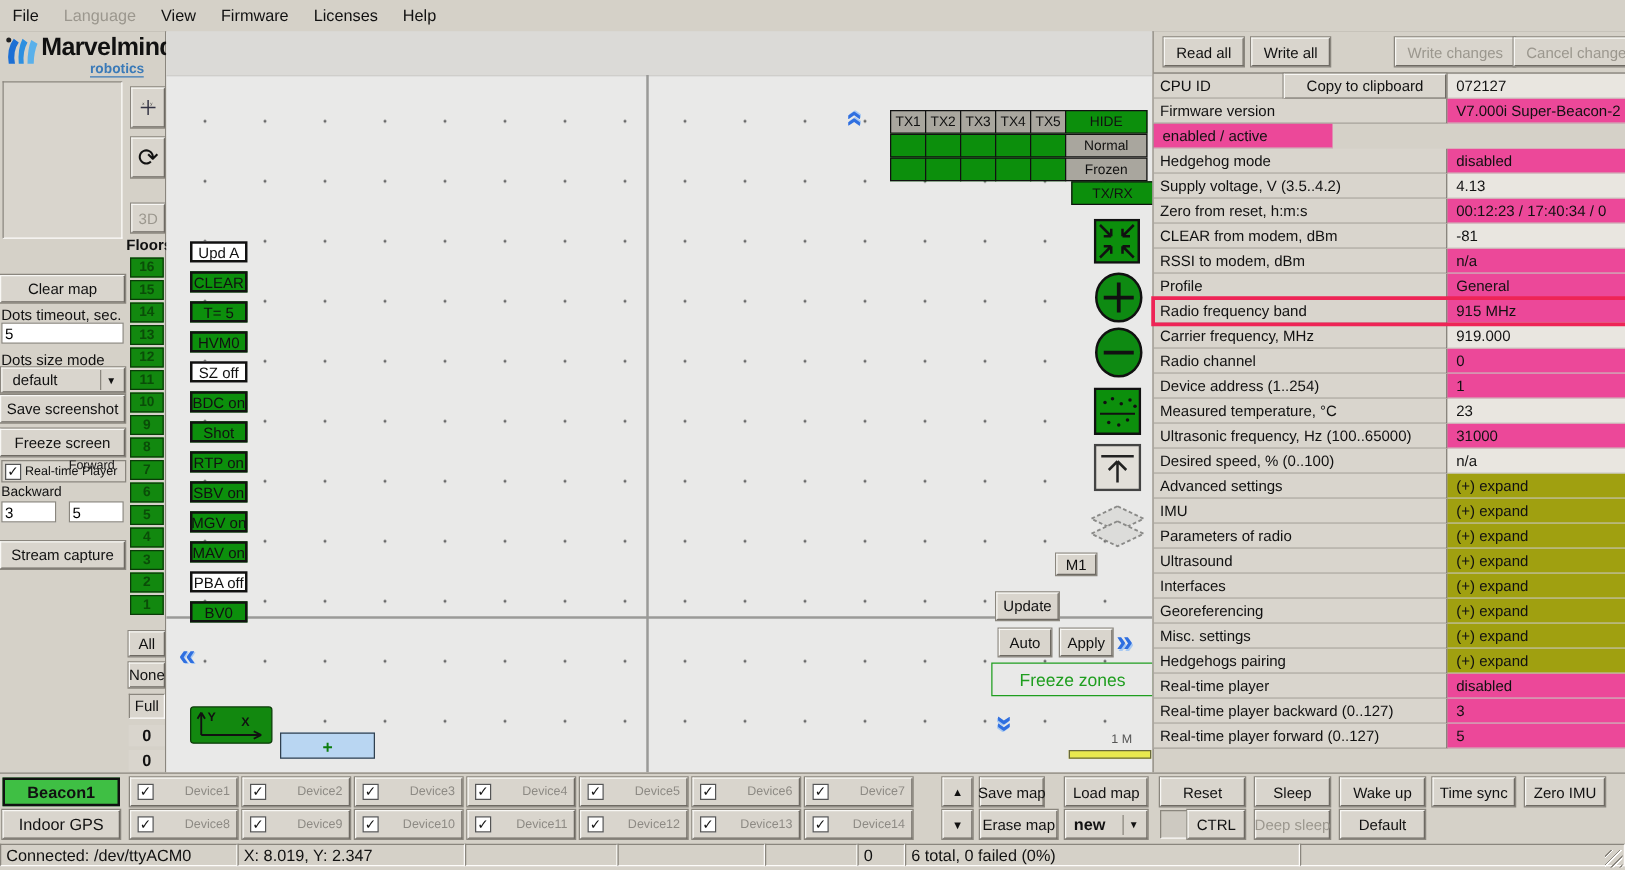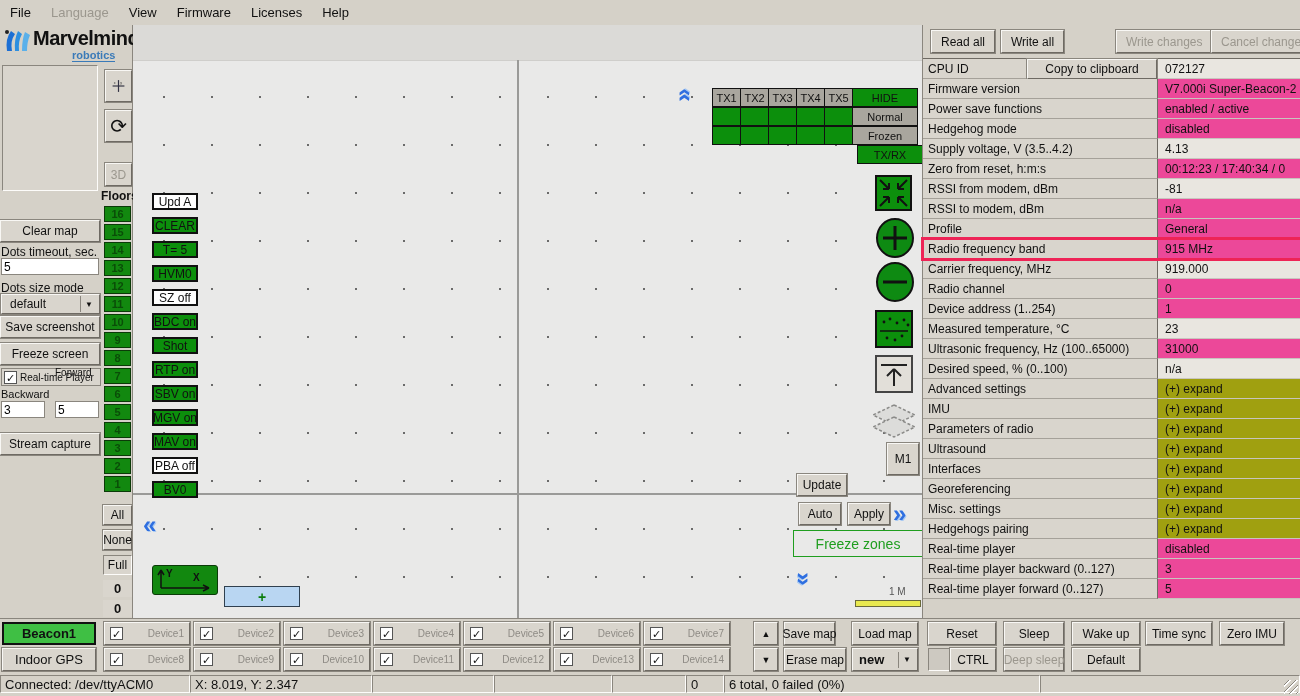--- a/index.html
+++ b/index.html
@@ -57,21 +57,21 @@
   #txtbl{left:579px;top:63px}
   .txrow{display:flex}
   .txc{width:29px;height:19px;border:1px solid #111;box-sizing:border-box;font-size:11px;
        display:flex;align-items:center;justify-content:center;margin-right:-1px}
   .txh{background:#a9a69e}
   .txg{background:#0c8f0c}
   .txw{width:66px}
   .chev{font-weight:bold;font-size:24px;color:#2f6fe0;text-shadow:1px 1px 0 #a8c9f2;line-height:1;display:inline-block}
   
   .ricon{left:742px;width:37px}
-  #m1btn{left:754px;top:418px;width:32px;height:32px;font-size:12px}
+  #m1btn{left:712px;top:418px;width:32px;height:17px;font-size:12px}
   #upd-btn{left:664px;top:449px;width:50px;height:22px}
   #auto-btn{left:666px;top:478px;width:42px;height:22px}
   #apply-btn{left:715px;top:478px;width:42px;height:22px}
   #freeze-zones{left:660px;top:505px;width:128px;height:25px;border:1px solid #1f9e1f;color:#1f9e1f;
                 font-size:14px;display:flex;align-items:center;justify-content:center}
   #axis-icon{left:19px;top:540px;width:64px;height:28px;background:#12880f;border:1px solid #0b3a08;border-radius:3px}
   #plus-btn{left:91px;top:561px;width:76px;height:21px;background:#b9d6f2;border:1px solid #30404f;
             color:#0d7d0d;font-weight:bold;font-size:14px;display:flex;align-items:center;justify-content:center;box-sizing:border-box}
   #scalebar{left:722px;top:575px;width:66px;height:7px;background:#e9e94f;border:1px solid #6a6a3a;box-sizing:border-box}
   #scalelabel{left:756px;top:561px;font-size:10px;color:#555}
@@ -331,37 +331,36 @@
           <span>CPU ID</span>
         <button class="btn" id="copybtn">Copy to clipboard</button>
       </div>
       <div class="pv s">072127</div>
     </div>
     <div class="prow">
         <div class="pl">Firmware version</div>
         <div class="pv">V7.000i Super-Beacon-2</div>
       </div>
     <div class="prow">
-        <div class="pl">Power save functions</div>
         <div class="pv">enabled / active</div>
       </div>
     <div class="prow">
         <div class="pl">Hedgehog mode</div>
         <div class="pv">disabled</div>
       </div>
     <div class="prow">
         <div class="pl">Supply voltage, V (3.5..4.2)</div>
         <div class="pv s">4.13</div>
       </div>
     <div class="prow">
         <div class="pl">Zero from reset, h:m:s</div>
         <div class="pv">00:12:23 / 17:40:34 / 0</div>
       </div>
     <div class="prow">
-        <div class="pl">RSSI from modem, dBm</div>
+        <div class="pl">CLEAR from modem, dBm</div>
         <div class="pv s">-81</div>
       </div>
     <div class="prow">
         <div class="pl">RSSI to modem, dBm</div>
         <div class="pv">n/a</div>
       </div>
     <div class="prow">
         <div class="pl">Profile</div>
         <div class="pv">General</div>
       </div>

